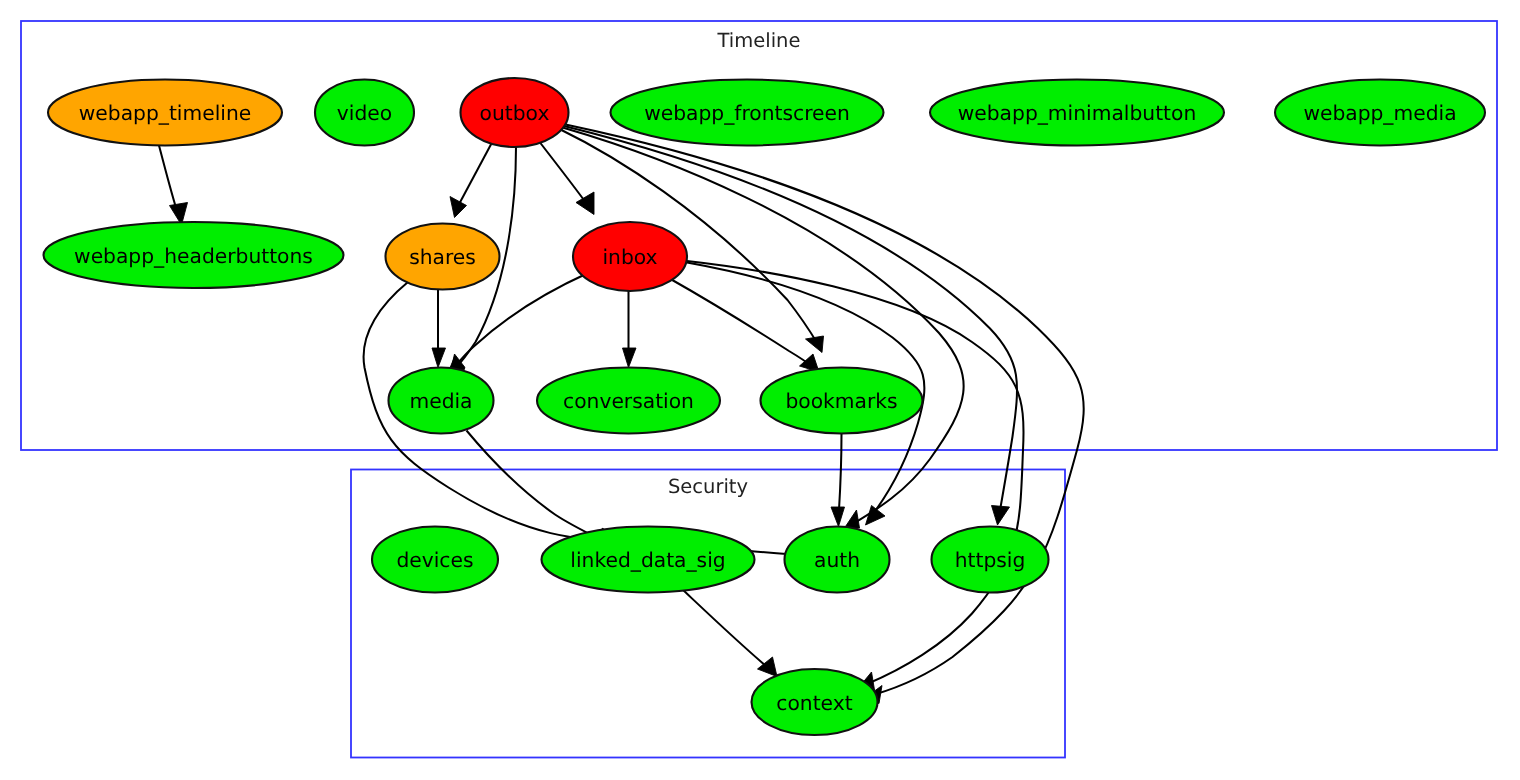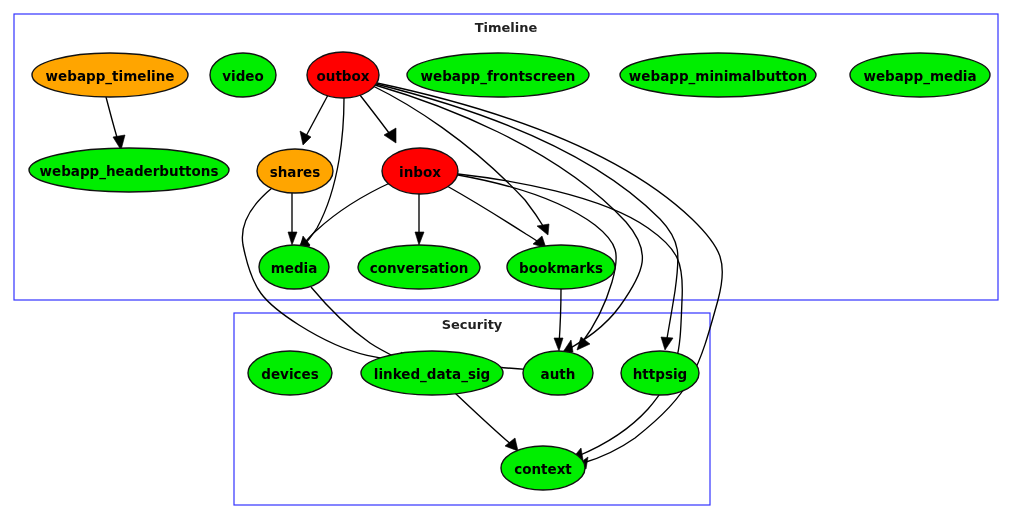--- a/index.html
+++ b/index.html
@@ -7,21 +7,20 @@
     padding: 0;
     background: #ffffff;
   }
   #canvas-wrap {
     position: relative;
     width: 1013px;
     height: 520px;
     background: #ffffff;
     overflow: hidden;
     font-family: "DejaVu Sans", sans-serif;
-    font-weight: bold;
   }
   svg#graph {
     position: absolute;
     left: 0;
     top: 0;
     width: 1013px;
     height: 520px;
     display: block;
   }
   .cluster-rect {

